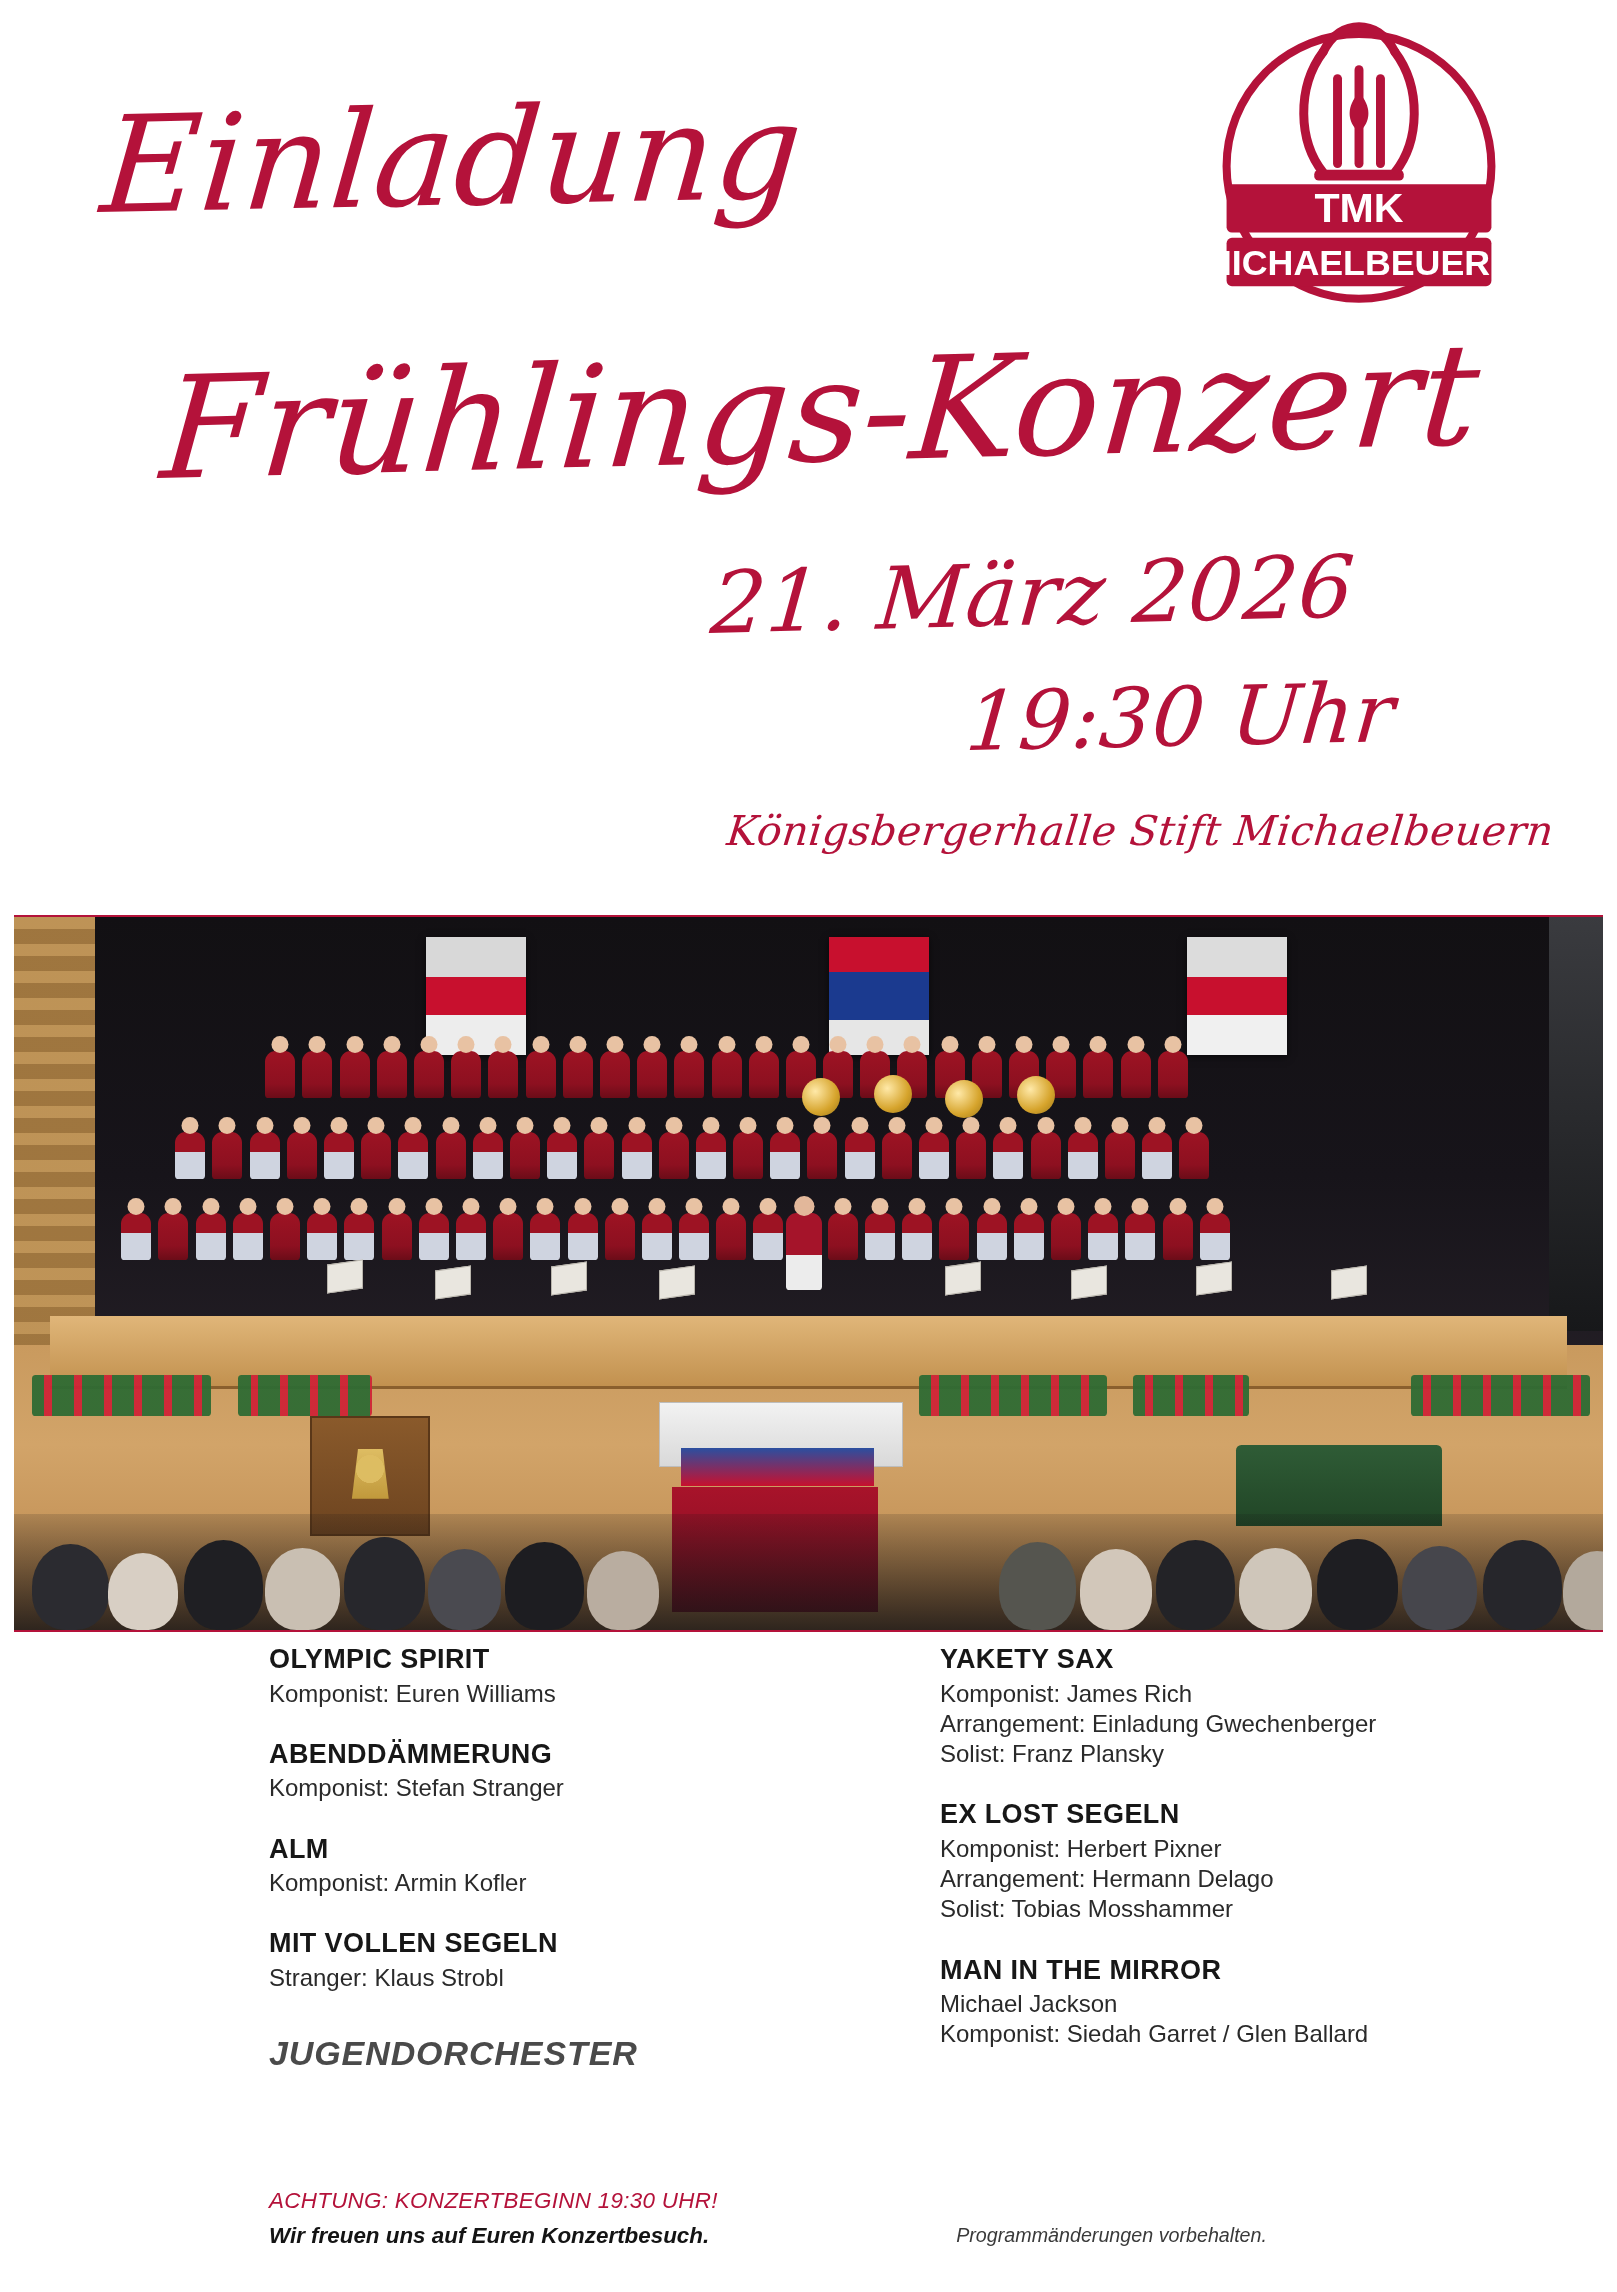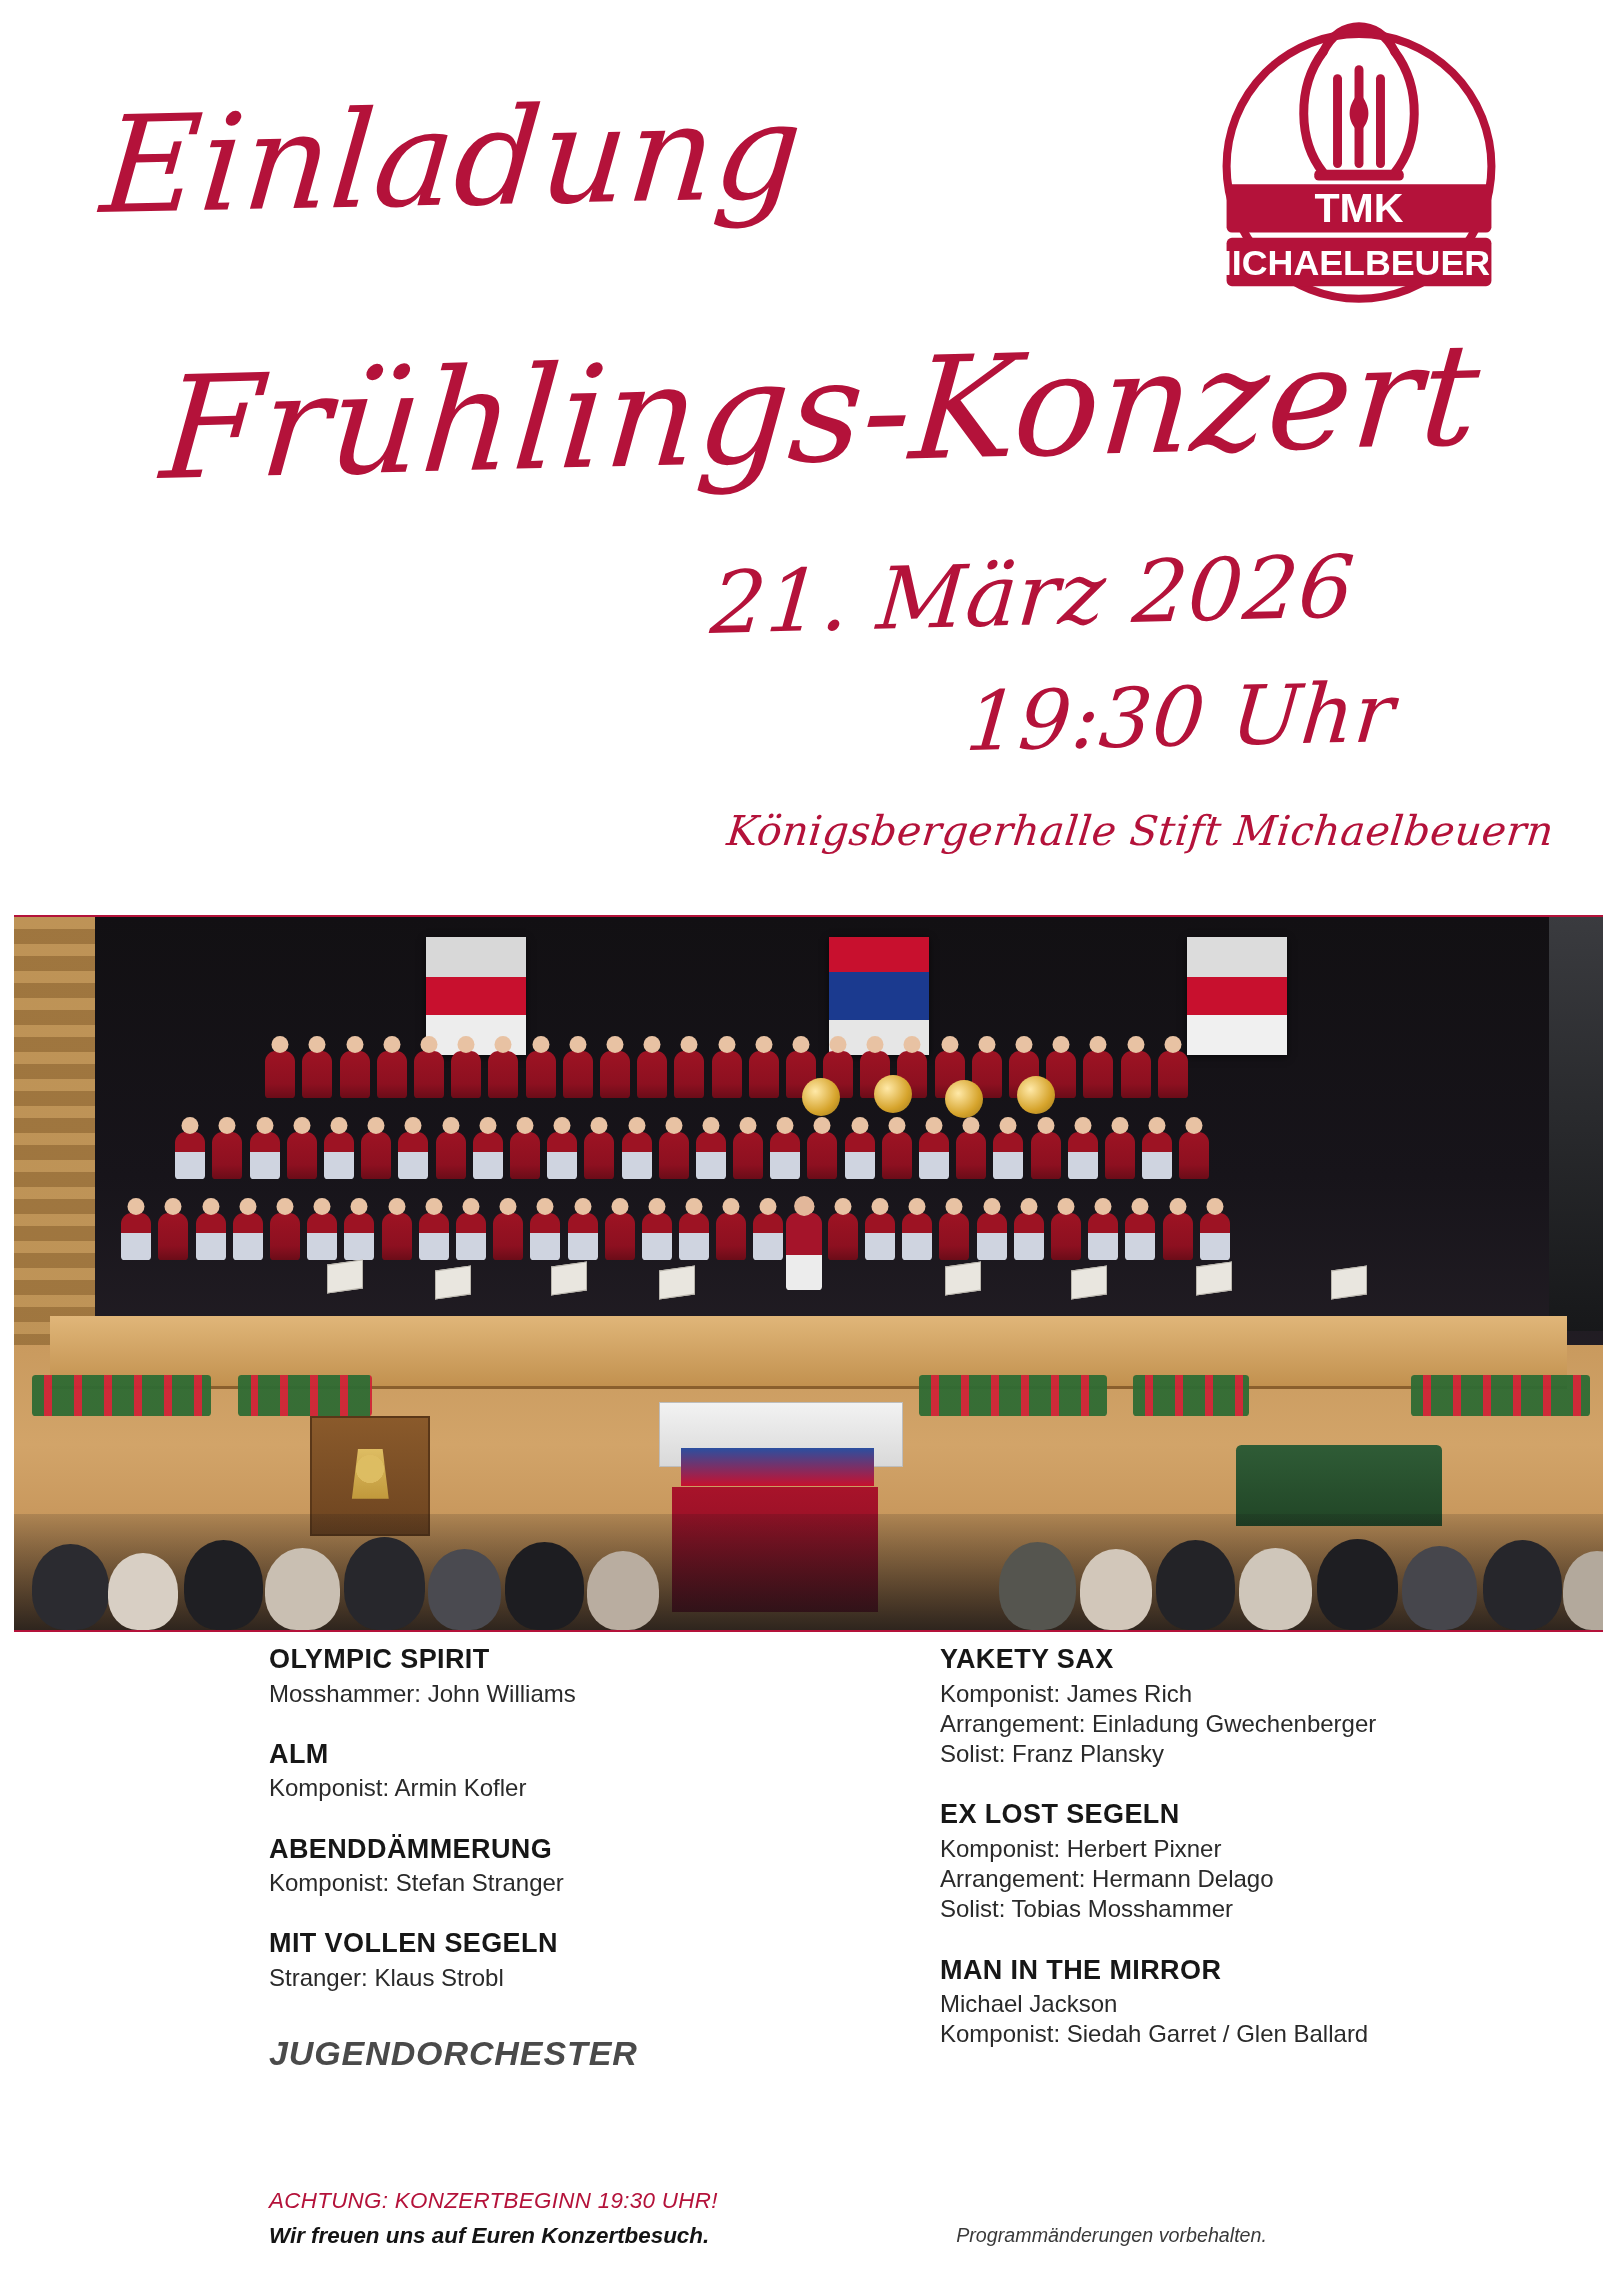--- a/index.html
+++ b/index.html
@@ -524,29 +524,29 @@
     </div>
   </div>
 </div>
 
 <div class="program">
   <div class="cols">
 
     <div class="col">
       <div class="piece">
         <div class="piece-title">OLYMPIC SPIRIT</div>
-        <div class="piece-line">Mosshammer: John Williams</div>
+        <div class="piece-line">Komponist: Euren Williams</div>
+      </div>
+      <div class="piece">
+        <div class="piece-title">ABENDDÄMMERUNG</div>
+        <div class="piece-line">Komponist: Stefan Stranger</div>
       </div>
       <div class="piece">
         <div class="piece-title">ALM</div>
         <div class="piece-line">Komponist: Armin Kofler</div>
-      </div>
-      <div class="piece">
-        <div class="piece-title">ABENDDÄMMERUNG</div>
-        <div class="piece-line">Komponist: Stefan Stranger</div>
       </div>
       <div class="piece">
         <div class="piece-title">MIT VOLLEN SEGELN</div>
         <div class="piece-line">Stranger: Klaus Strobl</div>
       </div>
       <div class="section-heading">JUGENDORCHESTER</div>
     </div>
 
     <div class="col">
       <div class="piece">

